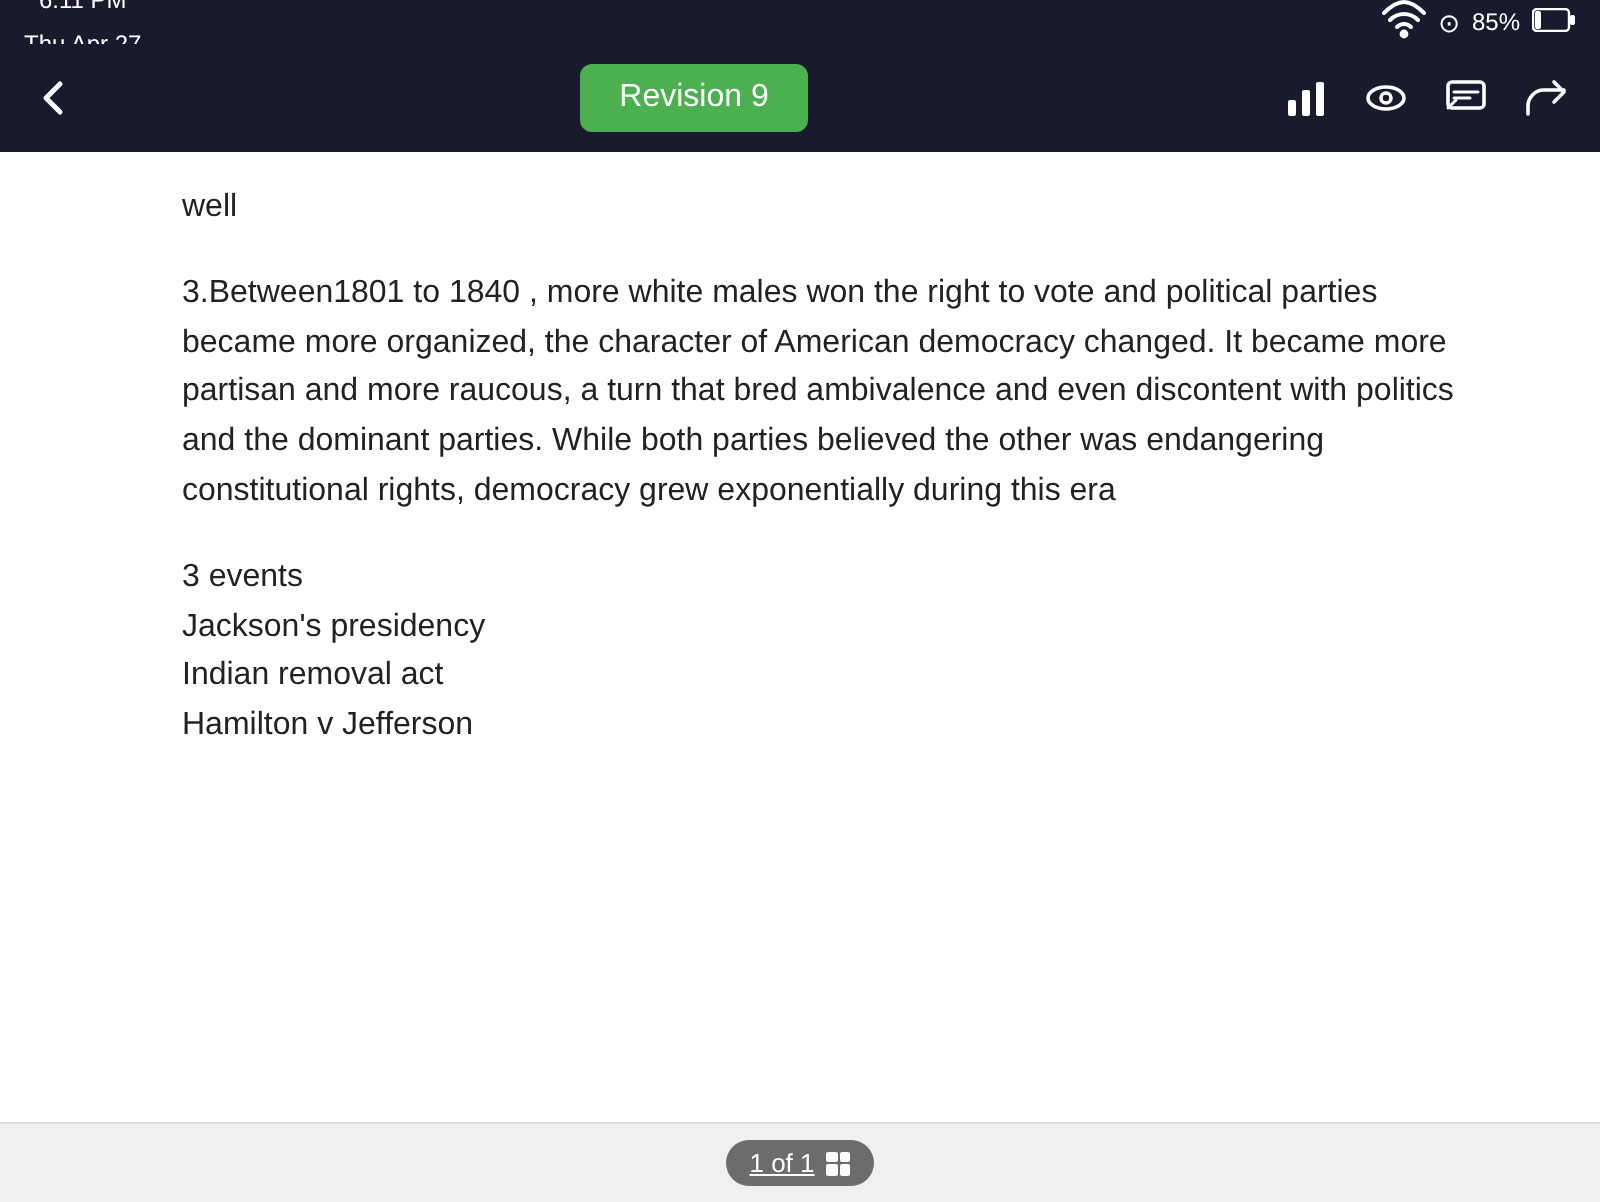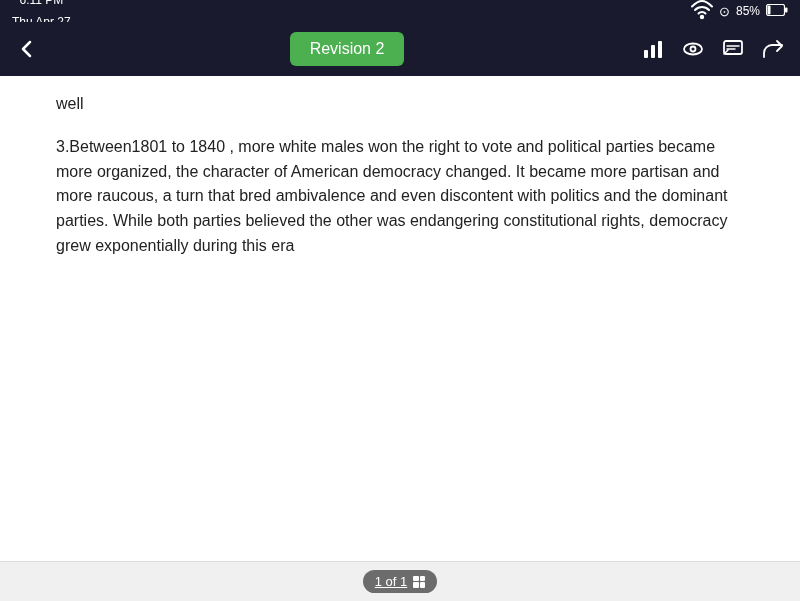--- a/index.html
+++ b/index.html
@@ -91,20 +91,21 @@
       background: #fff;
       padding: 16px 56px 60px 56px;
       overflow-y: auto;
       position: relative;
     }
 
     .content-text {
       font-size: 16px;
       line-height: 1.55;
       color: #222;
+      margin-left: 35px;
     }
 
     .content-text p {
       margin-bottom: 18px;
     }
 
     
     .bottom-bar {
       height: 40px;
       background: #f0f0f0;
@@ -188,21 +189,21 @@
     </span>
   </div>
 </div>
 
 <div class="nav-bar">
   <span class="nav-back">
     <svg class="icon-svg" viewBox="0 0 22 22">
       <polyline points="14,4 7,11 14,18" stroke="#fff" stroke-width="2.5" fill="none" stroke-linecap="round" stroke-linejoin="round"></polyline>
     </svg>
   </span>
-  <button class="nav-title-btn">Revision 2</button>
+  <button class="nav-title-btn">Revision 9</button>
   <div class="nav-icons">
 
     <span class="nav-icon">
       <svg class="bar-icon" viewBox="0 0 22 22">
         <rect x="2" y="12" width="4" height="8" rx="1" fill="#fff"></rect>
         <rect x="9" y="7" width="4" height="13" rx="1" fill="#fff"></rect>
         <rect x="16" y="3" width="4" height="17" rx="1" fill="#fff"></rect>
       </svg>
     </span>
 
@@ -228,20 +229,26 @@
         <path d="M2 19v-4a8 8 0 0 1 8-8h10" stroke="#fff" stroke-width="1.8" fill="none" stroke-linecap="round"></path>
       </svg>
     </span>
   </div>
 </div>
 
 <div class="content-area">
   <div class="content-text">
     <p>well</p>
     <p>3.Between1801 to 1840 , more white males won the right to vote and political parties became more organized, the character of American democracy changed. It became more partisan and more raucous, a turn that bred ambivalence and even discontent with politics and the dominant parties. While both parties believed the other was endangering constitutional rights, democracy grew exponentially during this era</p>
+    <p>
+      <span>3 events</span><br>
+      <span>Jackson's presidency</span><br>
+      <span>Indian removal act</span><br>
+      <span>Hamilton v Jefferson</span>
+    </p>
   </div>
 </div>
 
 <div class="bottom-bar">
   <div class="page-indicator">
     <span>1 of 1</span>
     <span class="grid-icon">
       <span></span>
         <span></span>
         <span></span>

